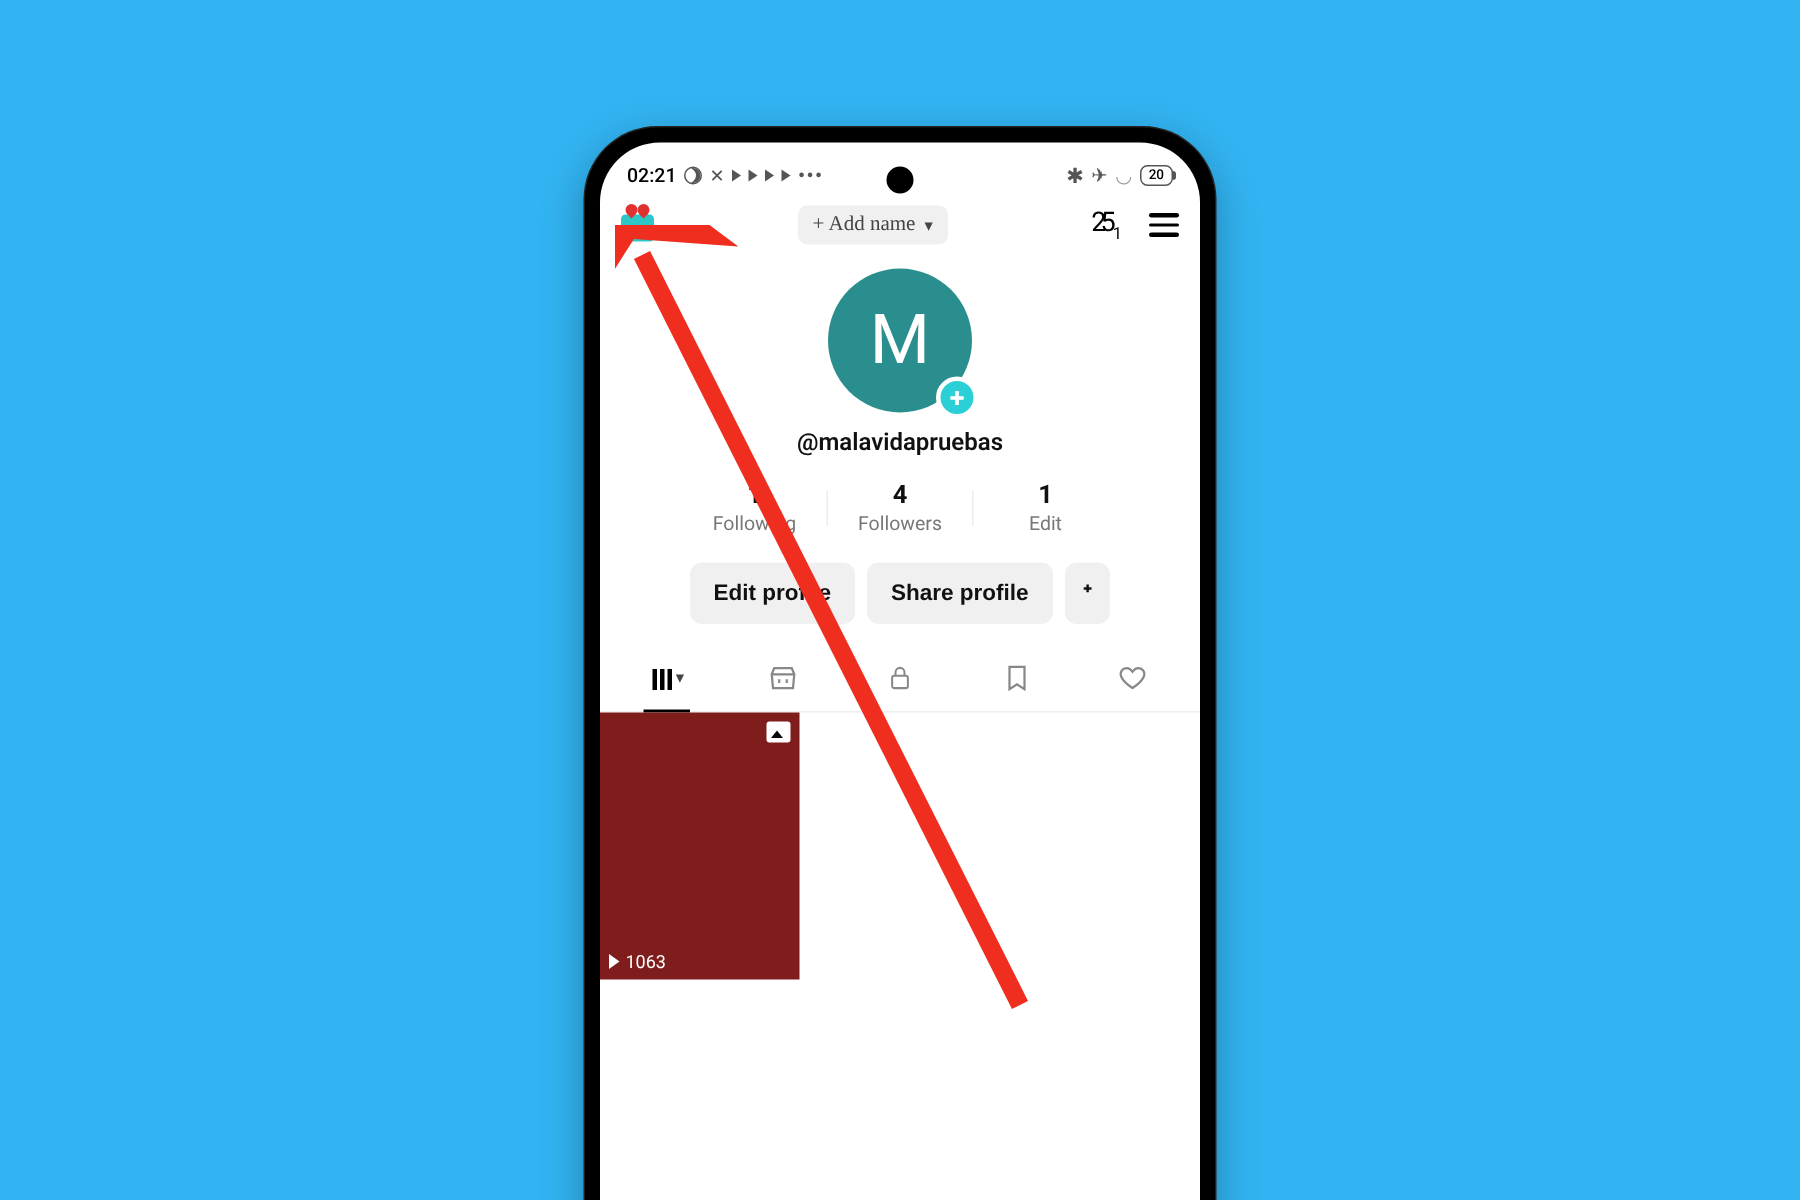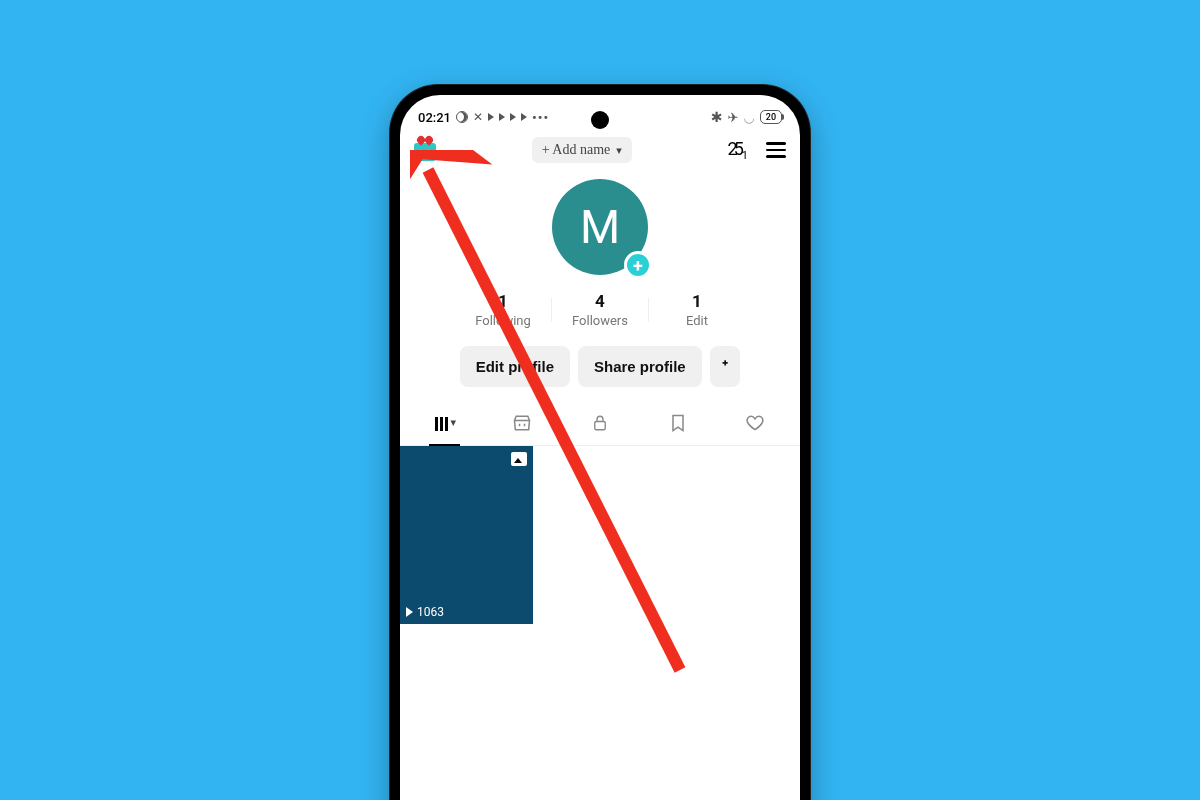--- a/index.html
+++ b/index.html
@@ -116,21 +116,21 @@
 
   .tabs{display:flex;justify-content:space-around;margin-top:18px;border-bottom:1px solid #eee;padding:0 6px;}
   .tab{flex:1;text-align:center;padding:8px 0;color:#888;position:relative;}
   .tab.active{color:#000;}
   .tab.active::after{content:"";position:absolute;bottom:-1px;left:30%;right:30%;height:2px;background:#000;}
   .tabicon{display:inline-flex;align-items:center;gap:2px;}
   .feed{display:inline-block;}
   .feed span{display:inline-block;width:3px;height:14px;background:#000;margin:0 1px;vertical-align:middle;}
 
   .grid{display:flex;flex-wrap:wrap;}
-  .thumb{width:33.33%;aspect-ratio:3/4;background:#0c4a6e;position:relative;}
+  .thumb{width:33.33%;aspect-ratio:3/4;background:#7f1d1d;position:relative;}
   .thumb .imgico{position:absolute;top:6px;right:6px;width:16px;height:14px;background:#fff;border-radius:2px;}
   .thumb .imgico::after{content:"";position:absolute;left:3px;bottom:3px;border-left:4px solid transparent;border-right:4px solid transparent;border-bottom:5px solid #0c0808;}
   .thumb .views{position:absolute;left:6px;bottom:5px;color:#fff;font-size:12px;display:flex;align-items:center;gap:4px;}
   .playtri{width:0;height:0;border-top:5px solid transparent;border-bottom:5px solid transparent;border-left:7px solid #fff;}
 
   .arrow-annotation{
     position:absolute;
     pointer-events:none;
     z-index:20;
   }
@@ -178,20 +178,21 @@
       </div>
     </div>
 
     <div class="avatar-wrap">
       <div class="avatar">
         <span>M</span>
         <div class="avatar-plus">+</div>
       </div>
     </div>
 
+    <div class="handle">@malavidapruebas</div>
 
     <div class="stats">
       <div class="stat">
         <div class="statn">1</div>
         <div class="statl">Following</div>
       </div>
       <div class="divider"></div>
       <div class="stat">
         <div class="statn">4</div>
         <div class="statl">Followers</div>

